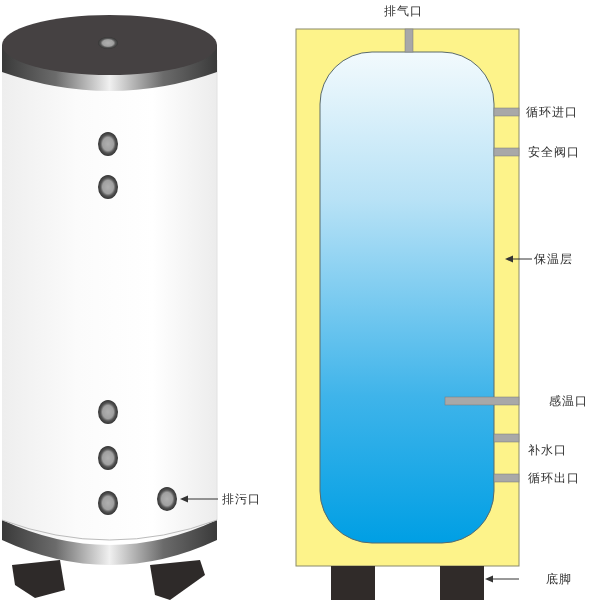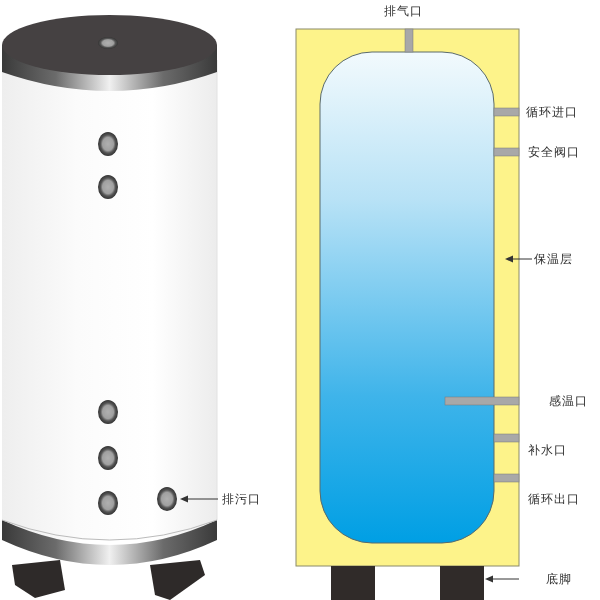--- a/index.html
+++ b/index.html
@@ -89,14 +89,14 @@
   </g>
 </svg>
 
 <div class="label" style="left:222px; top:489px;text-align:right;">排污口</div>
 <div class="label" style="left:384px; top:1px;">排气口</div>
 <div class="label" style="left:526px; top:102px;">循环进口</div>
 <div class="label" style="left:528px; top:142px;">安全阀口</div>
 <div class="label" style="left:534px; top:249px;font-family:Liberation Serif, serif;">保温层</div>
 <div class="label" style="left:528px; top:391px;margin-left:21px;">感温口</div>
 <div class="label" style="left:528px; top:440px;">补水口</div>
-<div class="label" style="left:528px; top:468px;margin-top:21px;">循环出口</div>
+<div class="label" style="left:528px; top:468px;">循环出口</div>
 <div class="label" style="left:546px; top:569px;">底脚</div>
 
 </body></html>

